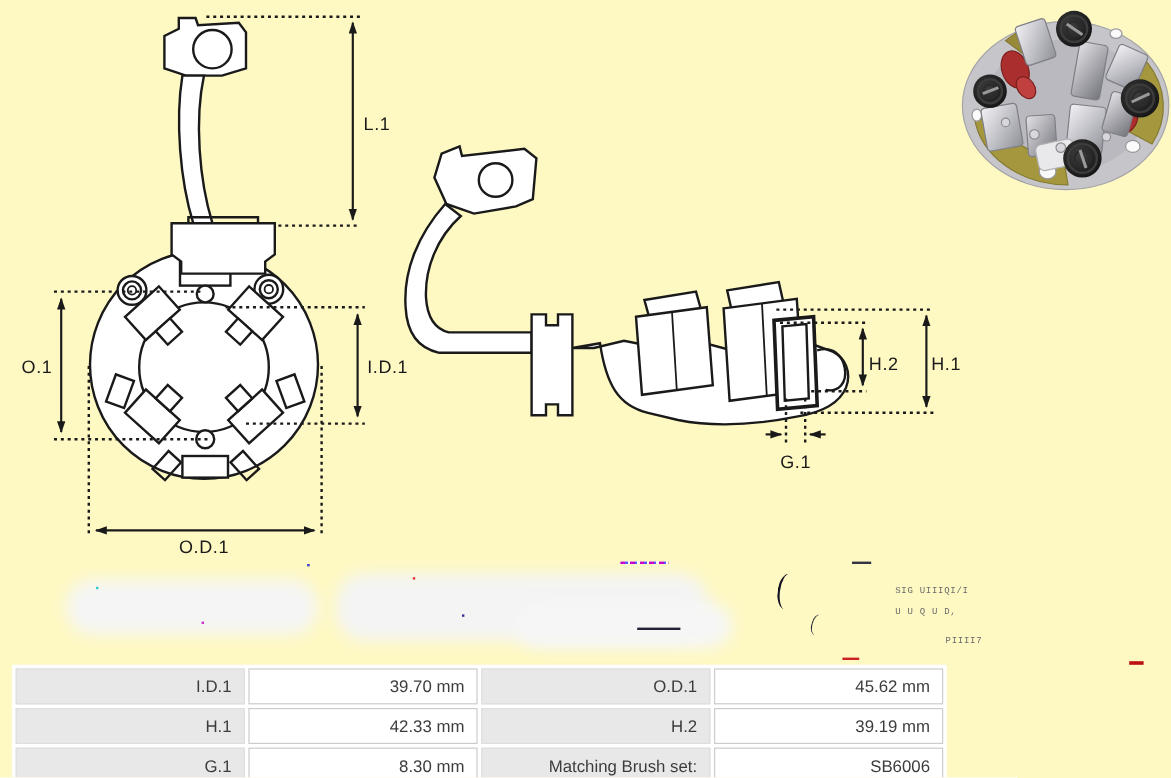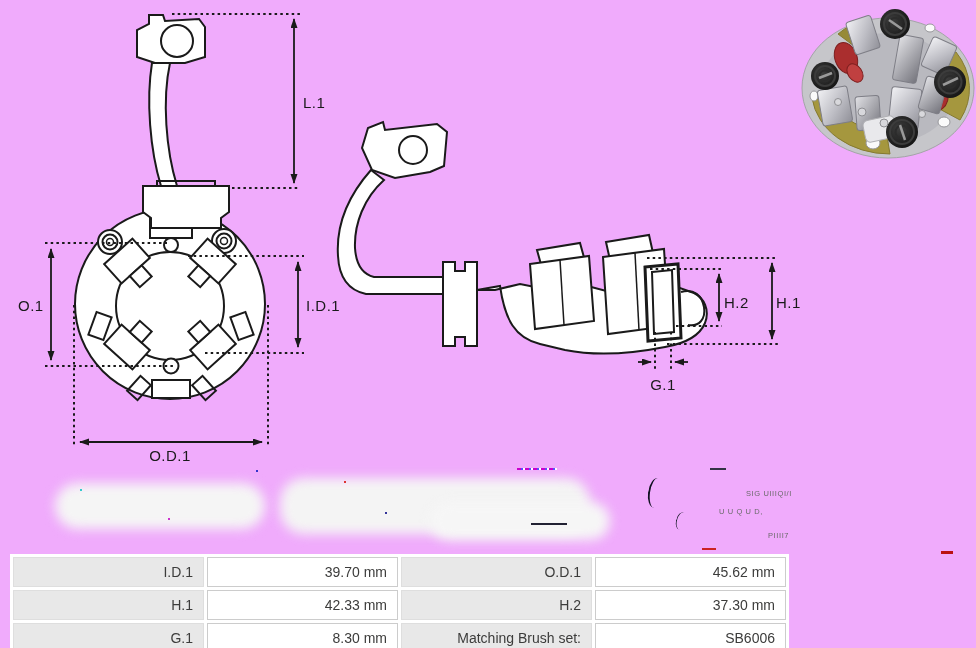--- a/index.html
+++ b/index.html
@@ -1,31 +1,31 @@
 <!DOCTYPE html>
 <html><head>
 <meta charset="utf-8">
 <style>
   html,body{margin:0;padding:0;background:#fff;}
-  .page{position:relative;width:976px;height:648px;background:#f0abfc;overflow:hidden;
+  .page{position:relative;width:976px;height:648px;background:#fef9c3;overflow:hidden;
         font-family:"Liberation Sans",sans-serif;}
   
   svg text{font-family:"Liberation Sans",sans-serif;fill:#1a1a1a;}
   .dimlbl{font-size:15px;letter-spacing:.5px;}
   
   table.spec{position:absolute;left:10px;top:554px;width:779px;table-layout:fixed;
              border-collapse:separate;border-spacing:3px;background:#fff;}
   table.spec td{height:24px;padding:2px 10px;font-size:14px;color:#3c3c3b;
                 text-align:right;vertical-align:middle;white-space:nowrap;overflow:hidden;}
   td.lbl{background:#e8e8e8;border:1px solid #dedede;}
   td.val{background:#ffffff;border:1px solid #cccccc;}
   
   .ghost{position:absolute;border-radius:24px;filter:blur(6px);}
   .frag{position:absolute;font-size:7.5px;color:#6a6a6a;letter-spacing:.6px;
-        filter:blur(0.4px);white-space:nowrap;}
+        filter:blur(0.4px);white-space:nowrap;font-family:Liberation Mono, monospace;}
   .speck{position:absolute;}
 </style>
 </head>
 <body>
 
 <div class="page">
 
   <svg width="800" height="470" viewBox="0 0 800 470" style="position:absolute;left:0;top:0;">
     <defs>
       <marker id="ah" markerWidth="11" markerHeight="8" refX="9" refY="3.5" orient="auto-start-reverse" markerUnits="userSpaceOnUse">
@@ -229,22 +229,22 @@
         <circle cx="86" cy="121" r="4"></circle>
         <circle cx="124" cy="112" r="3.5"></circle>
     </g>
   </svg>
 
   <div class="ghost" style="left:55px;top:483px;width:210px;height:46px;background:#f5f5f5;"></div>
   <div class="ghost" style="left:280px;top:478px;width:310px;height:56px;background:#f4f4f4;"></div>
   <div class="ghost" style="left:430px;top:502px;width:180px;height:38px;background:#f6f6f6;"></div>
 
   <div class="frag" style="left:746px;top:489px;">SIG UIIIQI/I</div>
-  <div class="frag" style="left:719px;top:507px;">U U Q U D,</div>
-  <div class="frag" style="left:768px;top:531px;">PIIII7</div>
+  <div class="frag" style="left:746px;top:507px;">U U Q U D,</div>
+  <div class="frag" style="left:788px;top:531px;">PIIII7</div>
 
   <div class="speck" style="left:517px;top:468px;width:40px;height:2px;background:repeating-linear-gradient(90deg,#c0c 0 4px,#55f 4px 6px,#fff 6px 8px);"></div>
   <div class="speck" style="left:531px;top:523px;width:36px;height:2px;background:#223;"></div>
   <div class="speck" style="left:710px;top:468px;width:16px;height:2px;background:#334;"></div>
   <div class="speck" style="left:648px;top:478px;width:14px;height:30px;border-left:2px solid #112;border-radius:50%;transform:rotate(8deg);"></div>
   <div class="speck" style="left:676px;top:512px;width:10px;height:18px;border-left:1.5px solid #223;border-radius:50%;transform:rotate(15deg);"></div>
   <div class="speck" style="left:702px;top:548px;width:14px;height:2px;background:#c22;"></div>
   <div class="speck" style="left:941px;top:551px;width:12px;height:3px;background:#b11;"></div>
   <div class="speck" style="left:344px;top:481px;width:2px;height:2px;background:#d33;"></div>
   <div class="speck" style="left:256px;top:470px;width:2px;height:2px;background:#33c;"></div>
@@ -257,21 +257,21 @@
       <tr>
         <td class="lbl">I.D.1</td>
         <td class="val">39.70 mm</td>
         <td class="lbl">O.D.1</td>
         <td class="val">45.62 mm</td>
       </tr>
       <tr>
         <td class="lbl">H.1</td>
         <td class="val">42.33 mm</td>
         <td class="lbl">H.2</td>
-        <td class="val">37.30 mm</td>
+        <td class="val">39.19 mm</td>
       </tr>
       <tr>
         <td class="lbl">G.1</td>
         <td class="val">8.30 mm</td>
         <td class="lbl">Matching Brush set:</td>
         <td class="val">SB6006</td>
       </tr>
     </tbody>
   </table>
 

